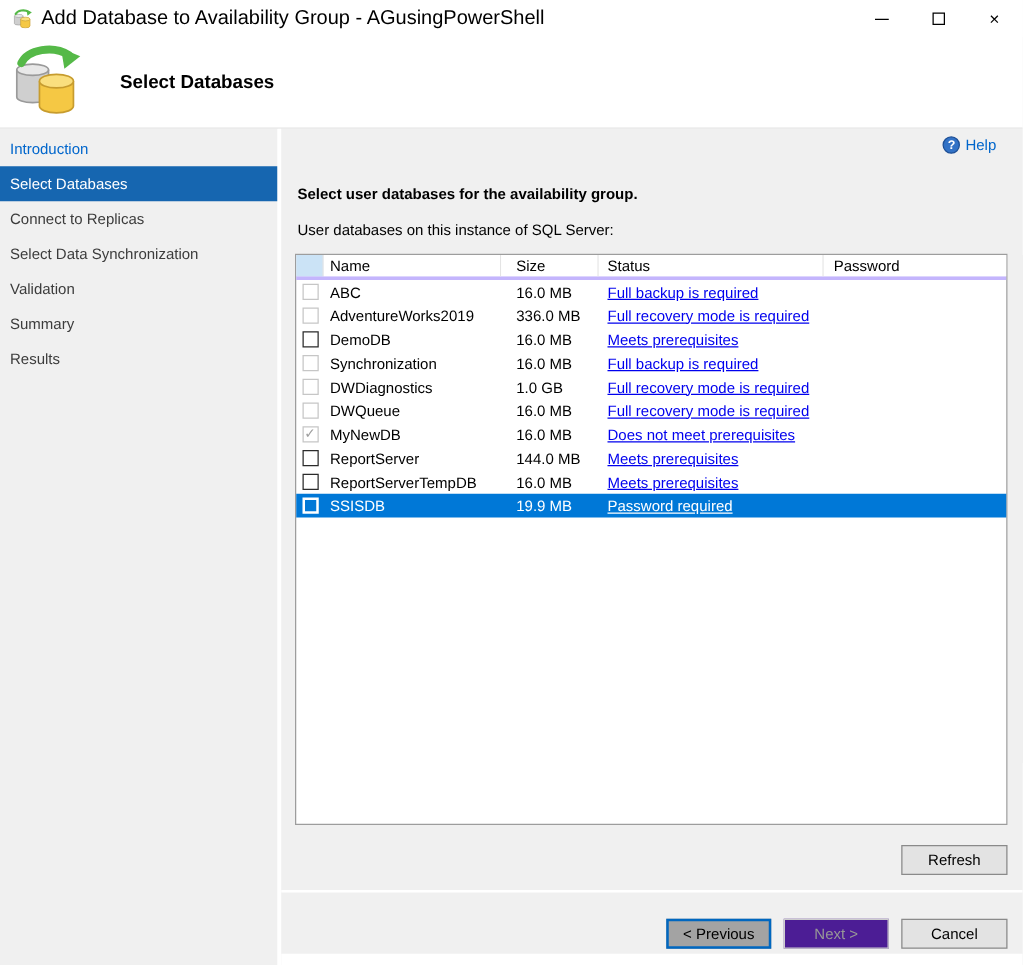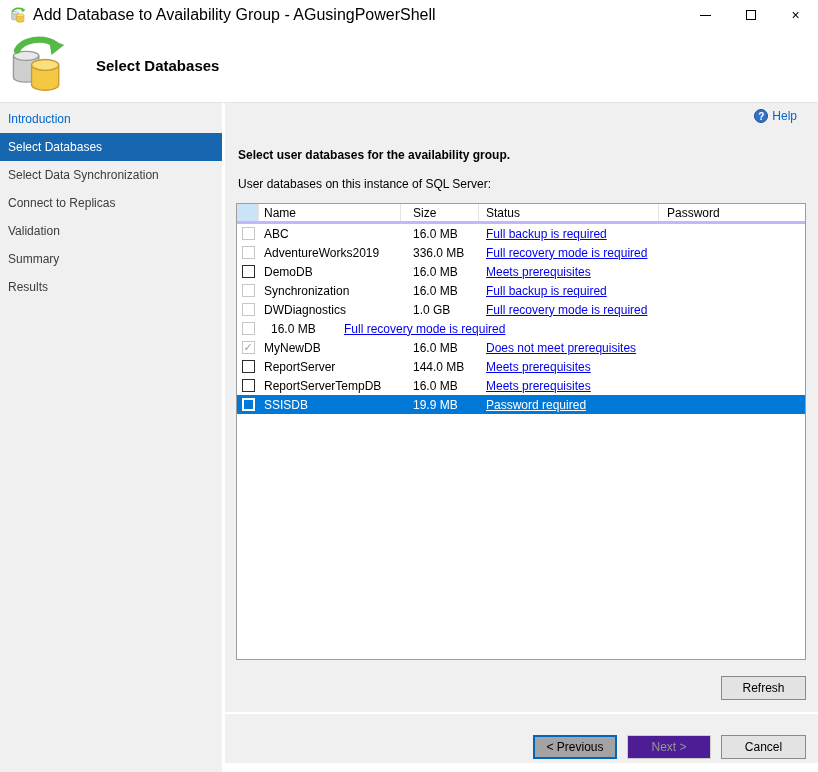--- a/index.html
+++ b/index.html
@@ -110,22 +110,22 @@
     <ellipse cx="41" cy="32" rx="15" ry="6" fill="#fadf7e" stroke="#c79c2e" stroke-width="1.5"></ellipse>
     <path d="M10 16 C16 4 38 0 52 9" stroke="#55b948" stroke-width="7" fill="none" stroke-linecap="round"></path>
     <polygon points="45,3 62,10 48,21" fill="#55b948"></polygon>
   </svg>
   <div class="hdr-title">Select Databases</div>
 </div>
 
 <div class="sidebar">
     <div class="nav-item link">Introduction</div>
     <div class="nav-item selected">Select Databases</div>
+    <div class="nav-item normal">Connect to Replicas</div>
     <div class="nav-item normal">Select Data Synchronization</div>
-    <div class="nav-item normal">Connect to Replicas</div>
     <div class="nav-item normal">Validation</div>
     <div class="nav-item normal">Summary</div>
     <div class="nav-item normal">Results</div>
   </div>
 <div class="vdiv"></div>
 
 <div class="content">
   <div class="help">
     <span class="help-badge"></span>
     <span>Help</span>
@@ -195,20 +195,21 @@
           <div class="cell c-size">1.0 GB</div>
           <div class="cell c-status">
             <span class="status-link">Full recovery mode is required</span>
           </div>
           <div class="cell c-pass"></div>
         </div>
         <div class="trow">
           <div class="cell c-check">
             <span class="cb disabled"></span>
           </div>
+          <div class="cell c-name">DWQueue</div>
           <div class="cell c-size">16.0 MB</div>
           <div class="cell c-status">
             <span class="status-link">Full recovery mode is required</span>
           </div>
           <div class="cell c-pass"></div>
         </div>
         <div class="trow">
           <div class="cell c-check">
             <span class="cb checked-disabled">✓</span>
           </div>

